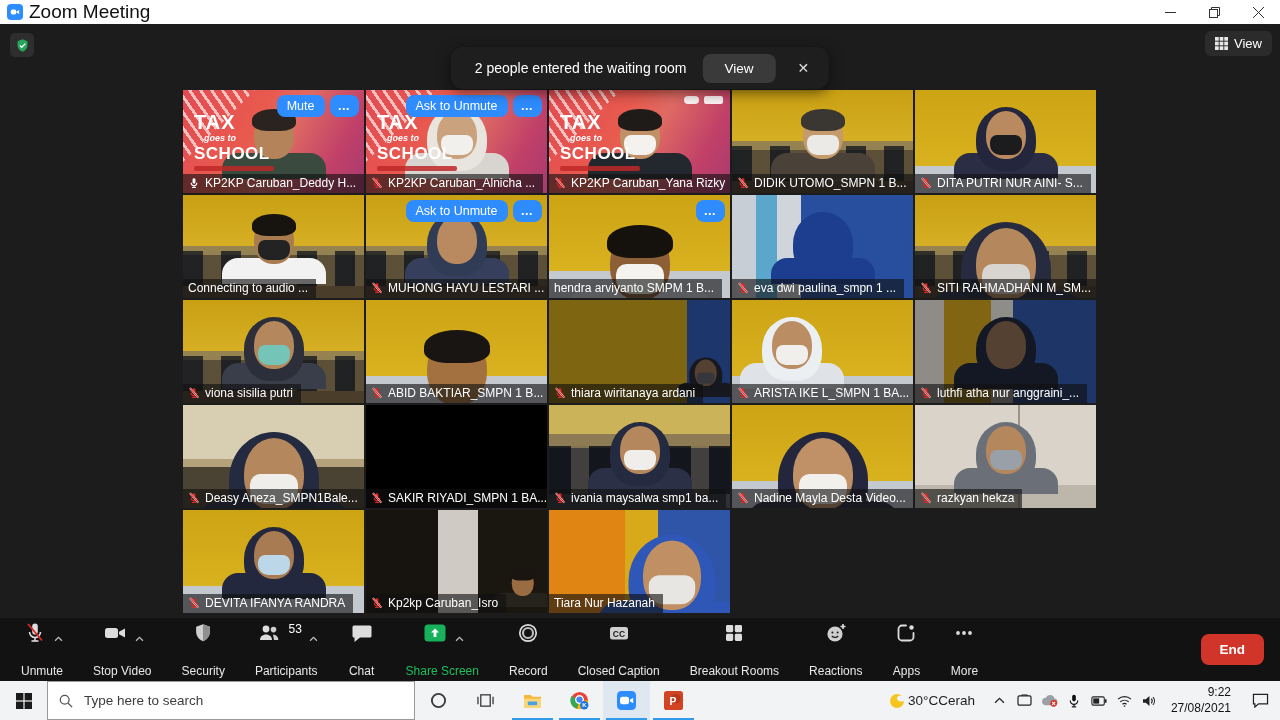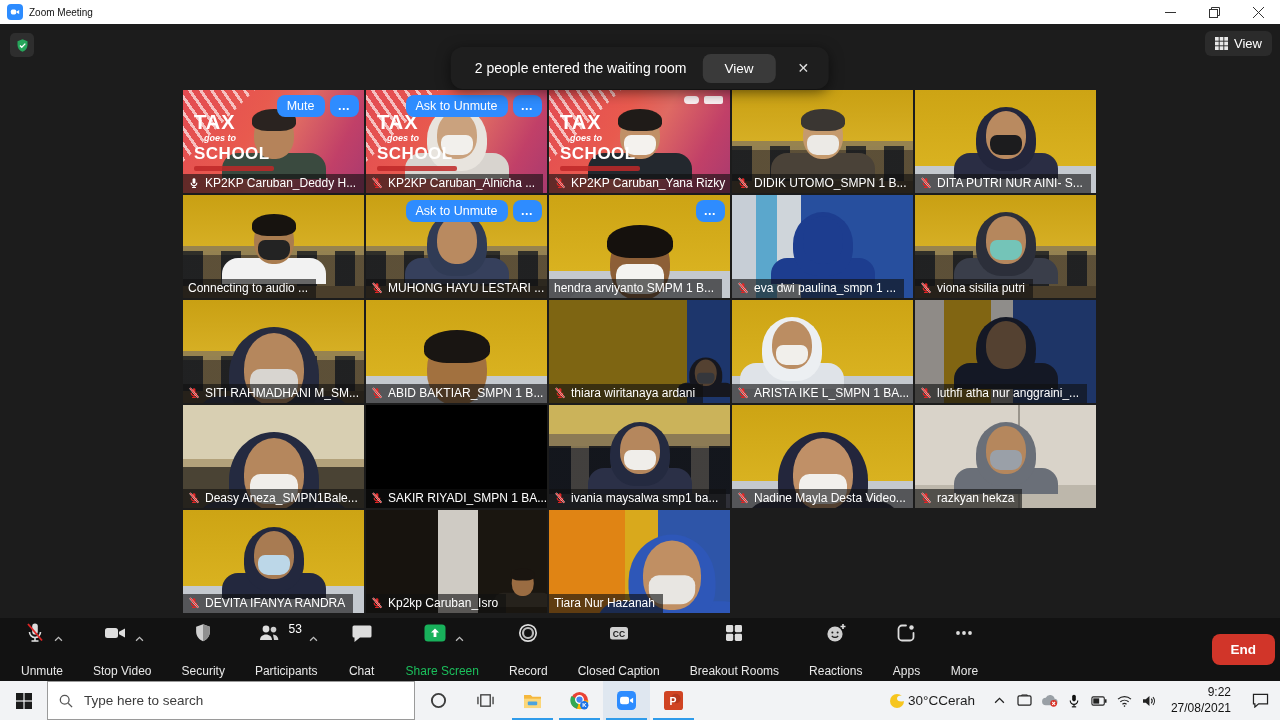--- a/index.html
+++ b/index.html
@@ -1,20 +1,20 @@
 <!DOCTYPE html>
 <html><head>
 <meta charset="utf-8">
 <style>
   html,body{margin:0;padding:0;background:#000;}
   body{font-family:"Liberation Sans",sans-serif;}
   .screen{position:relative;width:1280px;height:720px;overflow:hidden;background:#1c1c1c;}
 
   
-  .titlebar{position:absolute;top:0;left:0;right:0;height:24px;background:#fff;display:flex;align-items:center;font-size:10px;color:#111;}
+  .titlebar{position:absolute;top:0;left:0;right:0;height:24px;background:#fff;display:flex;align-items:center;font-size:19px;color:#111;}
   .titlebar-left{display:flex;align-items:center;gap:6px;padding-left:7px;flex:1;}
   .app-ico{width:16px;height:16px;border-radius:4px;background:#2d8cff;display:grid;place-items:center;}
   .win-controls{display:flex;height:100%;}
   .win-btn{width:44px;height:100%;display:grid;place-items:center;color:#333;font-size:12px;cursor:default;}
 
   
   .meeting{position:absolute;top:24px;left:0;right:0;bottom:102px;background:#1c1c1c;}
   .shield-badge{position:absolute;top:9px;left:10px;width:24px;height:24px;background:#2e2e2e;border-radius:5px;display:grid;place-items:center;}
   .banner{position:absolute;top:23px;left:50%;transform:translateX(-50%);height:42px;background:#1e1e1e;border-radius:12px;display:flex;align-items:center;gap:16px;padding:0 14px 0 24px;box-shadow:0 3px 14px rgba(0,0,0,.55);font-size:14px;color:#fff;z-index:5;white-space:nowrap;}
   .banner .view-pill{background:#3a3a3a;border:none;border-radius:8px;color:#fff;font-size:13.5px;padding:7px 22px;font-family:inherit;}
@@ -76,21 +76,21 @@
   .sc-bluecurtains{background:linear-gradient(90deg,#2e55a8 0 15%,#e8e6e0 15% 28%,#cfd6de 28% 70%,#3b63b5 70% 86%,#2e55a8 86% 100%);}
 
   
   .toolbar{position:absolute;left:0;right:0;bottom:39px;height:63px;background:#121212;display:flex;align-items:center;color:#e8e8e8;}
   .tb-items{display:flex;align-items:center;flex:1;padding-left:6px;}
   .tb-item{display:flex;flex-direction:column;align-items:center;justify-content:center;gap:16px;padding:0 15px;background:none;border:none;color:#e8e8e8;font-size:12px;font-family:inherit;position:relative;min-width:58px;}
   .tb-item .ic-row{display:flex;align-items:center;gap:7px;height:26px;}
   .tb-item .badge{font-size:12px;color:#fff;position:relative;top:-6px;}
   .tb-item .chev{width:8px;height:8px;display:inline-block;}
   .tb-item.accent .lbl{color:#1bbf5c;}
-  .end-btn{background:#d13529;border:none;border-radius:8px;color:#fff;font-size:13.5px;font-weight:bold;padding:8px 19px;margin-right:5px;font-family:inherit;}
+  .end-btn{background:#d13529;border:none;border-radius:8px;color:#fff;font-size:13.5px;font-weight:bold;padding:8px 19px;margin-right:16px;font-family:inherit;}
 
   
   .taskbar{position:absolute;left:0;right:0;bottom:0;height:39px;background:#f2f3f5;display:flex;align-items:stretch;}
   .tb-start{width:47px;display:grid;place-items:center;}
   .search-box{width:344px;background:#fff;border:1px solid #9a9a9a;display:flex;align-items:center;gap:9px;padding:0 11px;margin:0;}
   .search-box input{border:none;outline:none;font-size:13.5px;color:#333;font-family:inherit;flex:1;background:transparent;}
   .search-box input::placeholder{color:#3c3c3c;}
   .t-icon{width:47px;display:grid;place-items:center;position:relative;}
   .t-icon.running::after{content:"";position:absolute;left:3px;right:3px;bottom:0;height:2.5px;background:#2f9bea;}
   .t-icon.active{background:#dfe7f0;}
@@ -394,63 +394,63 @@
         <line class="m-s2b" x1="5.4" y1="14" x2="10.6" y2="14" stroke-width="1.4" stroke="#e02525"></line>
         <line class="slash-w" x1="2.6" y1="1.6" x2="13.6" y2="14.2" stroke="#fff" stroke-width="2.4" style=""></line>
         <line class="slash" x1="2.6" y1="1.6" x2="13.6" y2="14.2" stroke-width="1.4" style="" stroke="#e02525"></line>
       </svg>
       <span class="pname">eva dwi paulina_smpn 1 ...</span>
     </div>
   </div>
 
   <div class="tile">
     <div class="video sc-classroom">
-            <div class="person">
-              <div class="shoulders" style="background: rgb(58, 62, 74);"></div>
-              <div class="hijab" style="background: rgb(44, 47, 58);"></div>
-              <div class="head" style="background: rgb(181, 135, 93);">
-                <div class="mask" style="background: rgb(116, 196, 184);"></div>
-              </div>
-            </div>
-          </div>
-    <div class="tile-buttons"></div>
-    <div class="name-bar">
-      <svg class="mic" width="12" height="12" viewBox="0 0 16 16">
-        <rect class="m-b" x="6.1" y="1.5" width="3.8" height="7.4" rx="1.9" fill="#e02525"></rect>
-        <path class="m-s" d="M4.2 7.8a3.8 3.8 0 0 0 7.6 0" fill="none" stroke-width="1.4" stroke="#e02525"></path>
-        <line class="m-s2" x1="8" y1="11.6" x2="8" y2="14" stroke-width="1.4" stroke="#e02525"></line>
-        <line class="m-s2b" x1="5.4" y1="14" x2="10.6" y2="14" stroke-width="1.4" stroke="#e02525"></line>
-        <line class="slash-w" x1="2.6" y1="1.6" x2="13.6" y2="14.2" stroke="#fff" stroke-width="2.4" style=""></line>
-        <line class="slash" x1="2.6" y1="1.6" x2="13.6" y2="14.2" stroke-width="1.4" style="" stroke="#e02525"></line>
-      </svg>
-      <span class="pname">viona sisilia putri</span>
-    </div>
-  </div>
-
-  <div class="tile">
-    <div class="video sc-classroom">
             <div class="person big">
               <div class="shoulders" style="background: rgb(43, 48, 71);"></div>
               <div class="hijab" style="background: rgb(38, 43, 63);"></div>
               <div class="head" style="background: rgb(181, 135, 93);">
                 <div class="mask" style="background: rgb(216, 213, 208);"></div>
               </div>
             </div>
           </div>
     <div class="tile-buttons"></div>
     <div class="name-bar">
       <svg class="mic" width="12" height="12" viewBox="0 0 16 16">
         <rect class="m-b" x="6.1" y="1.5" width="3.8" height="7.4" rx="1.9" fill="#e02525"></rect>
         <path class="m-s" d="M4.2 7.8a3.8 3.8 0 0 0 7.6 0" fill="none" stroke-width="1.4" stroke="#e02525"></path>
         <line class="m-s2" x1="8" y1="11.6" x2="8" y2="14" stroke-width="1.4" stroke="#e02525"></line>
         <line class="m-s2b" x1="5.4" y1="14" x2="10.6" y2="14" stroke-width="1.4" stroke="#e02525"></line>
         <line class="slash-w" x1="2.6" y1="1.6" x2="13.6" y2="14.2" stroke="#fff" stroke-width="2.4" style=""></line>
         <line class="slash" x1="2.6" y1="1.6" x2="13.6" y2="14.2" stroke-width="1.4" style="" stroke="#e02525"></line>
       </svg>
       <span class="pname">SITI RAHMADHANI M_SM...</span>
+    </div>
+  </div>
+
+  <div class="tile">
+    <div class="video sc-classroom">
+            <div class="person">
+              <div class="shoulders" style="background: rgb(58, 62, 74);"></div>
+              <div class="hijab" style="background: rgb(44, 47, 58);"></div>
+              <div class="head" style="background: rgb(181, 135, 93);">
+                <div class="mask" style="background: rgb(116, 196, 184);"></div>
+              </div>
+            </div>
+          </div>
+    <div class="tile-buttons"></div>
+    <div class="name-bar">
+      <svg class="mic" width="12" height="12" viewBox="0 0 16 16">
+        <rect class="m-b" x="6.1" y="1.5" width="3.8" height="7.4" rx="1.9" fill="#e02525"></rect>
+        <path class="m-s" d="M4.2 7.8a3.8 3.8 0 0 0 7.6 0" fill="none" stroke-width="1.4" stroke="#e02525"></path>
+        <line class="m-s2" x1="8" y1="11.6" x2="8" y2="14" stroke-width="1.4" stroke="#e02525"></line>
+        <line class="m-s2b" x1="5.4" y1="14" x2="10.6" y2="14" stroke-width="1.4" stroke="#e02525"></line>
+        <line class="slash-w" x1="2.6" y1="1.6" x2="13.6" y2="14.2" stroke="#fff" stroke-width="2.4" style=""></line>
+        <line class="slash" x1="2.6" y1="1.6" x2="13.6" y2="14.2" stroke-width="1.4" style="" stroke="#e02525"></line>
+      </svg>
+      <span class="pname">viona sisilia putri</span>
     </div>
   </div>
 
   <div class="tile">
     <div class="video sc-yellow">
             <div class="person big">
               <div class="head" style="background: rgb(162, 113, 63);">
                 <div class="hair" style="background: rgb(25, 21, 18);"></div>
               </div>
             </div>

